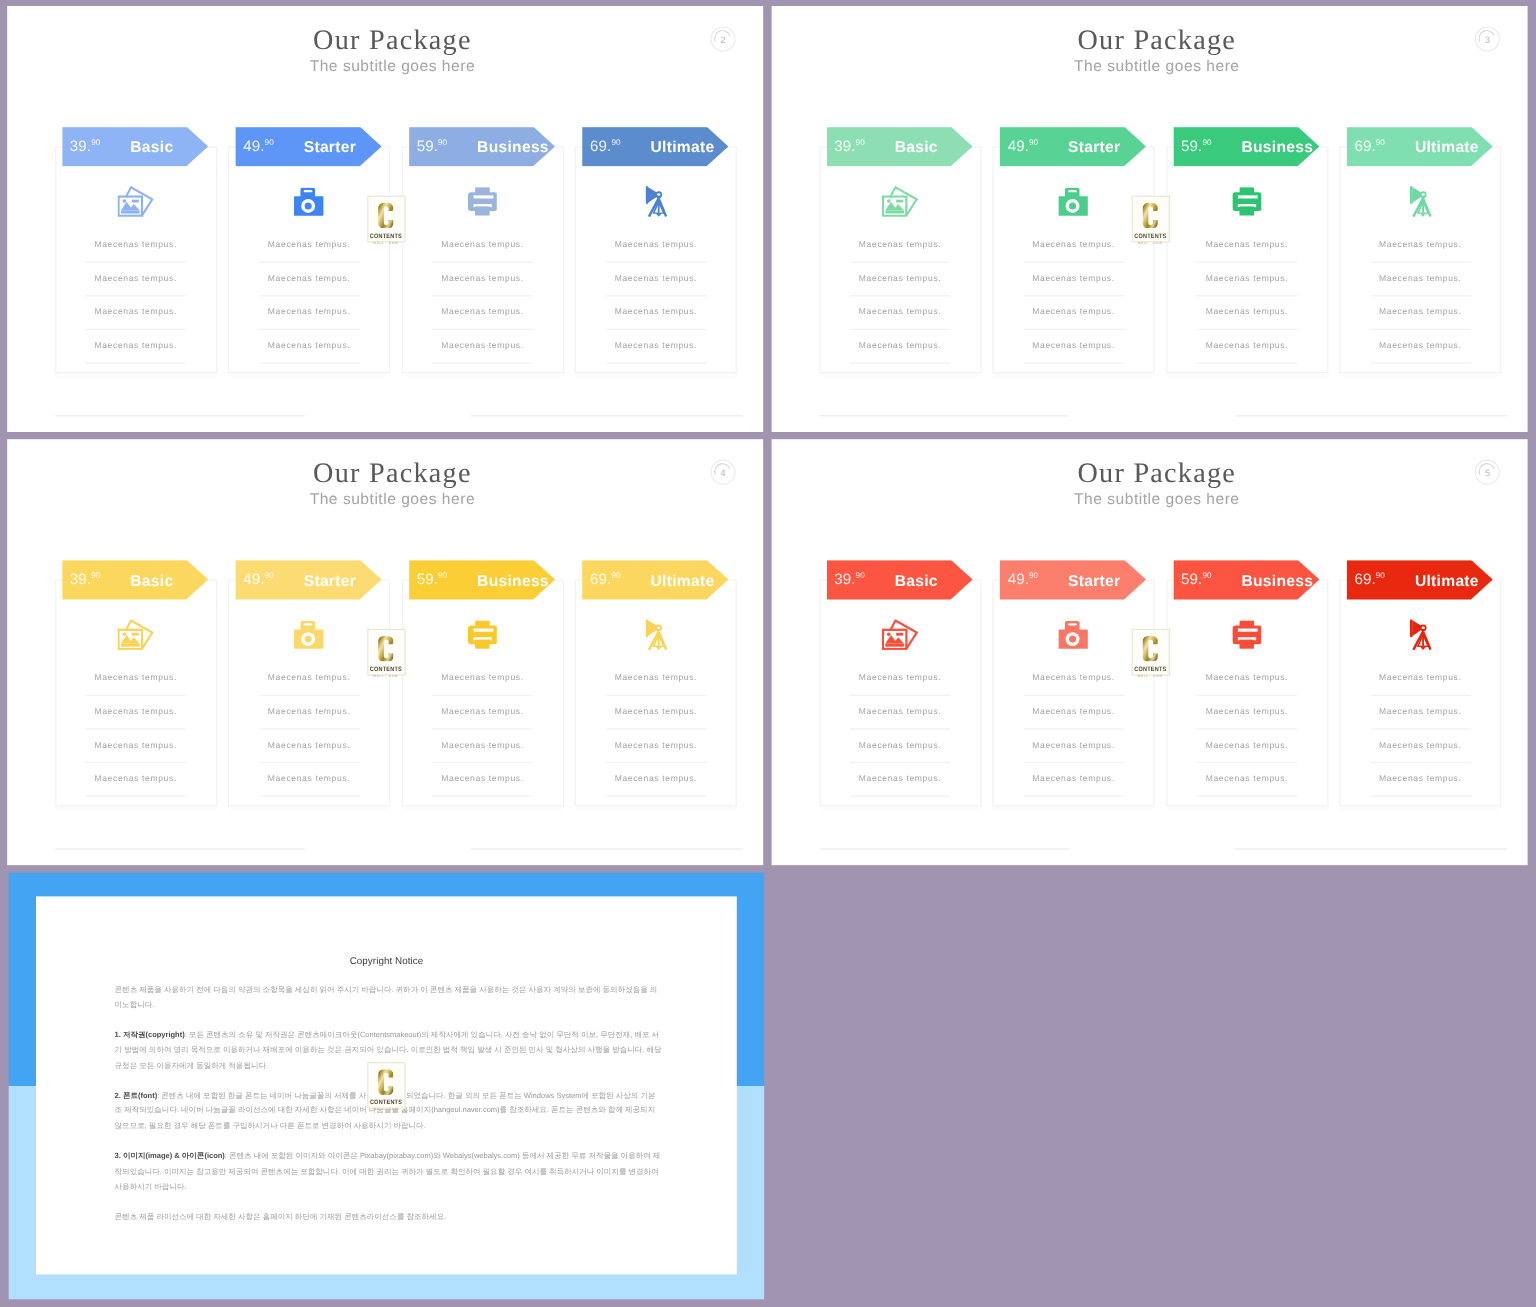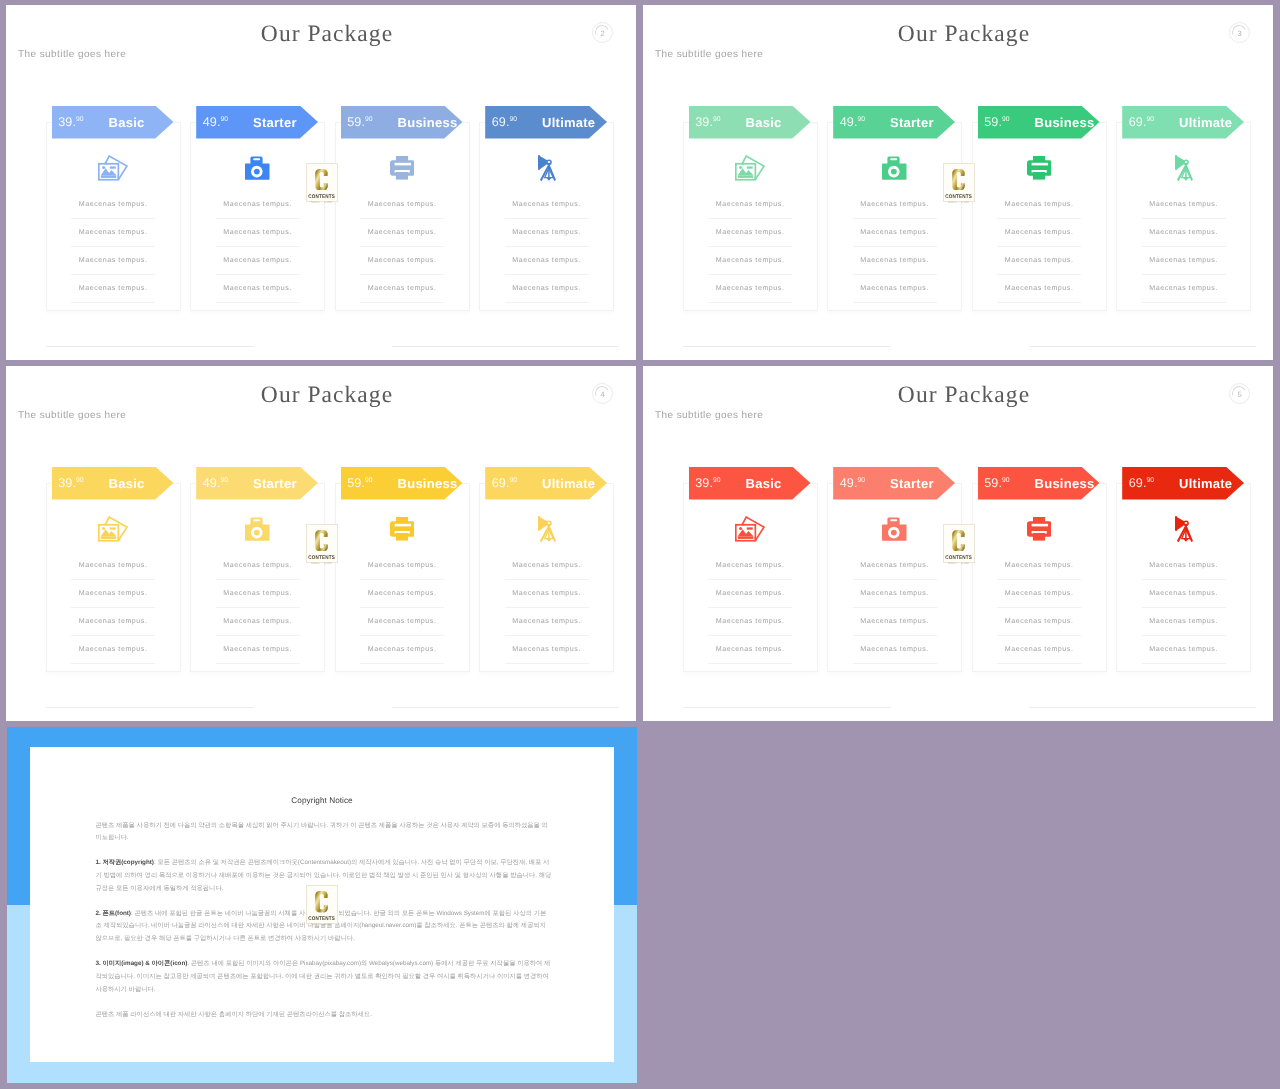--- a/index.html
+++ b/index.html
@@ -9,22 +9,22 @@
        -webkit-font-smoothing:antialiased;
        text-rendering:geometricPrecision;}
   .grid{position:relative;width:1280px;height:1089px;}
 
   .slide{position:absolute;background:#fff;overflow:hidden;}
 
   
   .title{position:absolute;left:12px;right:0;top:19px;text-align:center;
          font-family:"Liberation Serif",serif;font-size:23.5px;color:#595959;
          letter-spacing:1.05px;font-weight:400;line-height:20px;}
-  .subtitle{position:absolute;left:12px;right:0;top:45px;
-         font-size:10px;color:#a4a4a4;letter-spacing:.42px;line-height:10px;}
+  .subtitle{position:absolute;left:12px;right:0;top:45px;text-align:center;
+         font-size:13px;color:#a4a4a4;letter-spacing:.42px;line-height:10px;}
   .pagebadge{position:absolute;right:22.9px;top:16.9px;width:21.1px;height:21.1px;
          border-radius:50%;border:1px solid #ebebeb;color:#b5b5b5;
          font-size:7.6px;line-height:21.1px;text-align:center;box-sizing:border-box;}
   .pagebadge::before{content:"";position:absolute;left:2.4px;top:2.4px;right:2.4px;bottom:2.4px;
          border-radius:50%;border:1.1px solid transparent;border-top-color:#d8d8d8;
          border-left-color:#d8d8d8;transform:rotate(22deg);}
 
   
   .col{position:absolute;top:117px;width:135px;height:189px;
        background:#fff;border:1px solid #f2f2f2;box-sizing:border-box;

